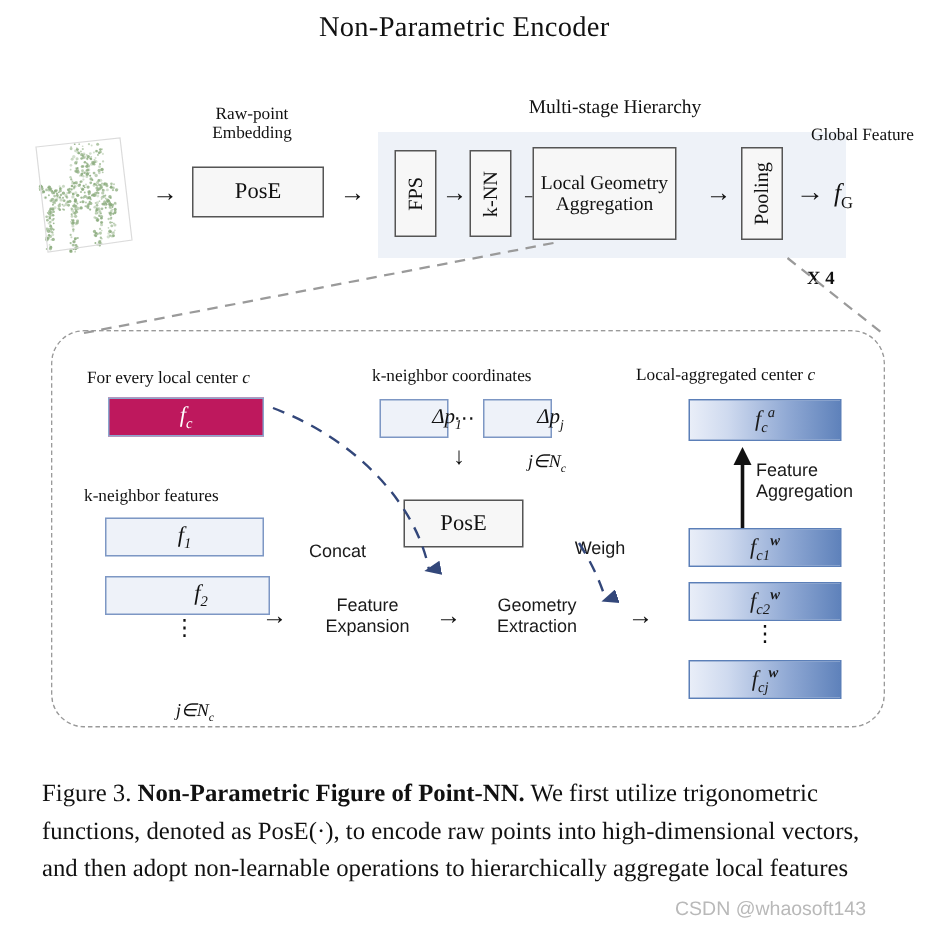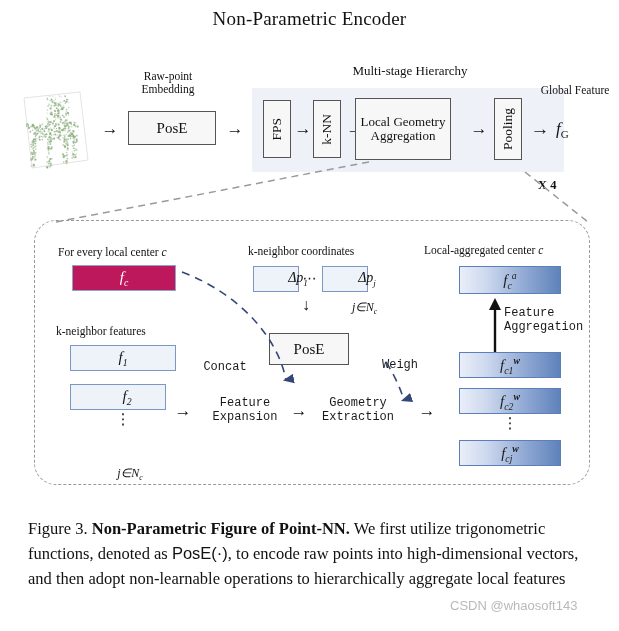--- a/index.html
+++ b/index.html
@@ -97,21 +97,21 @@
   .fbox-light { background:#eef2f9; color:#111; }
   .fbox-solid { background:#be185d; color:#fff; border-color:#8aa6ce; }
   .fbox-grad  {
     background:linear-gradient(90deg,#e9eef8 0%, #cfdaef 25%, #90a9d4 65%, #5f82bb 100%);
     color:#1a1a1a; border-color:#5b7fb8;
   }
 
   #fc { left:72px;  top:265px; width:104px; height:26px; }
 
   #f1 { left:70px;  top:345px; width:106px; height:26px; }
-  #f2 { left:70px;  top:384px; width:96px; height:26px;padding-left:18px; }
+  #f2 { left:70px;  top:384px; width:110px; height:26px;padding-left:18px; }
   #fj { left:70px;  top:436px; width:106px; height:26px; }
   #dots-left { left:70px; top:412px; width:106px; text-align:center; font-size:15px; line-height:14px; letter-spacing:0; }
 
   #lbl-jn-left { left:70px; top:466px; width:120px; text-align:center; font-size:12px; font-style:italic; }
 
   
   .dbox {
     display:flex; align-items:center; justify-content:center;
     border:1.3px solid #7d97c4; background:#eef2f9;
     font-size:14px; font-style:italic;padding-left:44px;
@@ -120,21 +120,21 @@
   #dpj { left:322px; top:266px; width:44px; height:26px; }
   #dp-dots { left:297px; top:270px; width:26px; text-align:center; font-size:14px; letter-spacing:1px; }
   #lbl-jn-mid { left:352px; top:300px; font-size:12px; font-style:italic; }
 
   #dp-down { left:293px; top:296px; width:26px; text-align:center; font-size:16px; }
 
   #box-pose2 { left:269px; top:333px; width:80px; height:32px; font-size:15px; }
 
   
   .hand {
-    font-family:Liberation Mono, monospace;
+    font-family:Liberation Sans, sans-serif;
     font-size:12px; color:#1a1a1a; text-align:center; line-height:14px;
   }
   #concat { left:196px; top:360px; width:58px; }
   #weigh  { left:375px; top:358px; width:50px; }
   #featexp { left:208px; top:396px; width:74px; }
   #geoext  { left:318px; top:396px; width:80px; }
   #featagg { left:504px; top:306px; width:82px; text-align:left; }
 
   #ar-b1 { left:168px; top:402px; width:30px; font-size:17px; text-align:center; }
   #ar-b2 { left:284px; top:402px; width:30px; font-size:17px; text-align:center; }
@@ -151,21 +151,21 @@
   #dashed-arrows { left:34px; top:220px; width:556px; height:265px; pointer-events:none; }
   #agg-arrow { left:480px; top:296px; width:30px; height:58px; }
 
   
   #caption {
     left:28px; top:516px; width:566px;
     font-size:16.5px; line-height:25px;
     text-align:left; color:#111;
   }
   #caption b { font-weight:bold; }
-  .mathrm { font-family:Liberation Sans, sans-serif; }
+  .mathrm { font-family:Liberation Serif, serif; }
   #watermark {
     left:450px; top:598px; font-size:13px; color:#b9b9b9;
     font-family:"Liberation Sans", sans-serif;
   }
 
   sub, sup { font-size:.65em; }
 </style>
 </head>
 <body>
 

